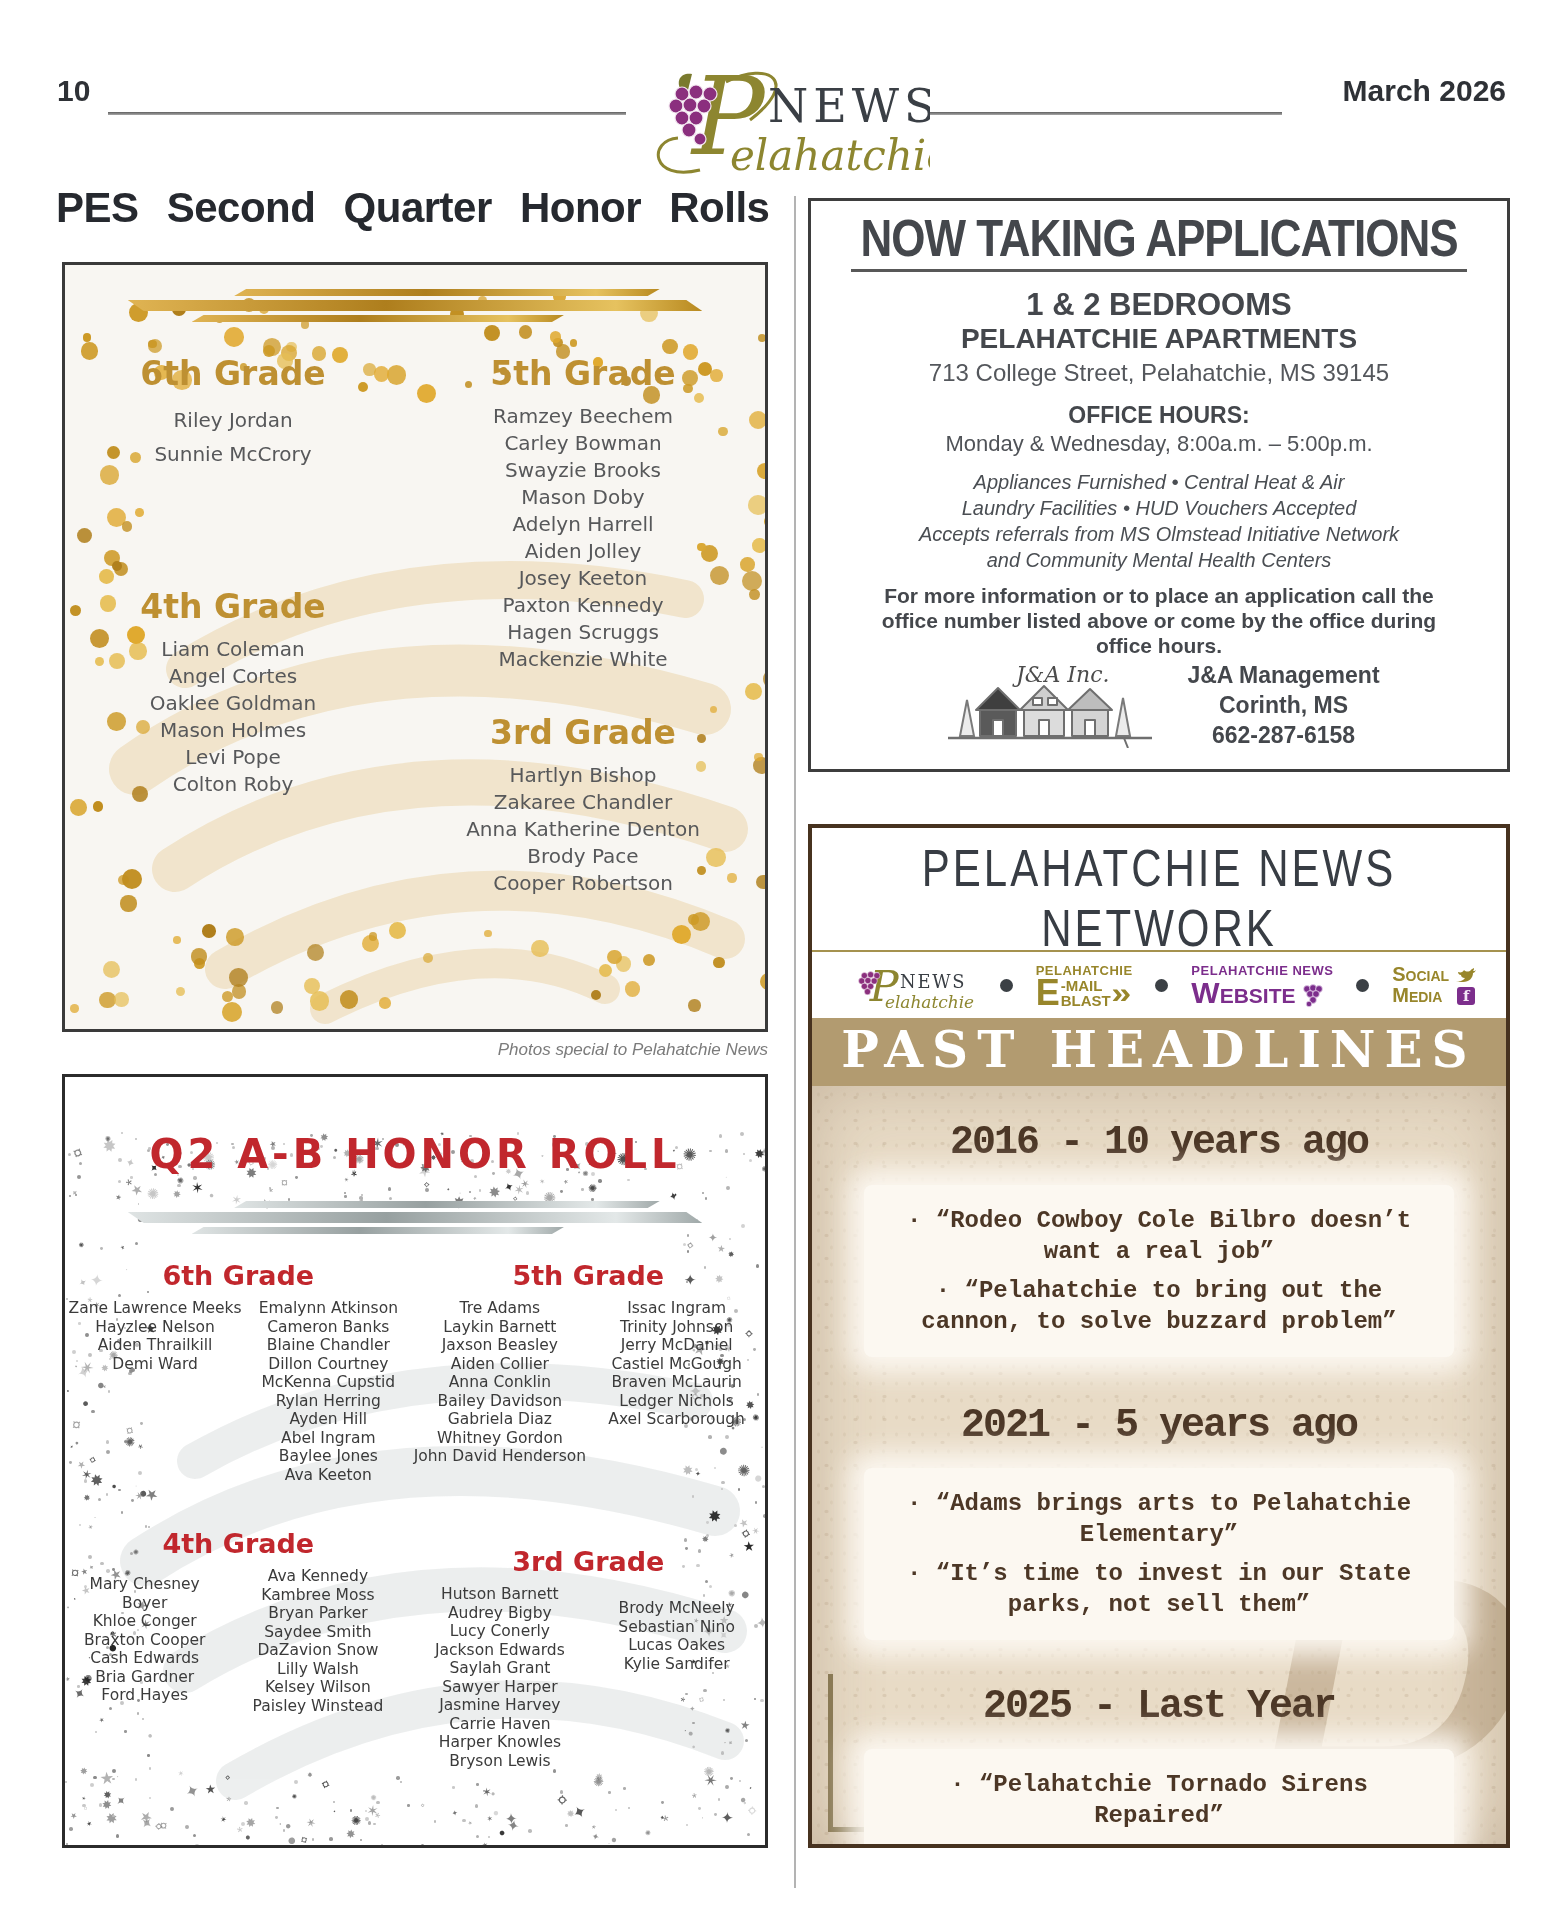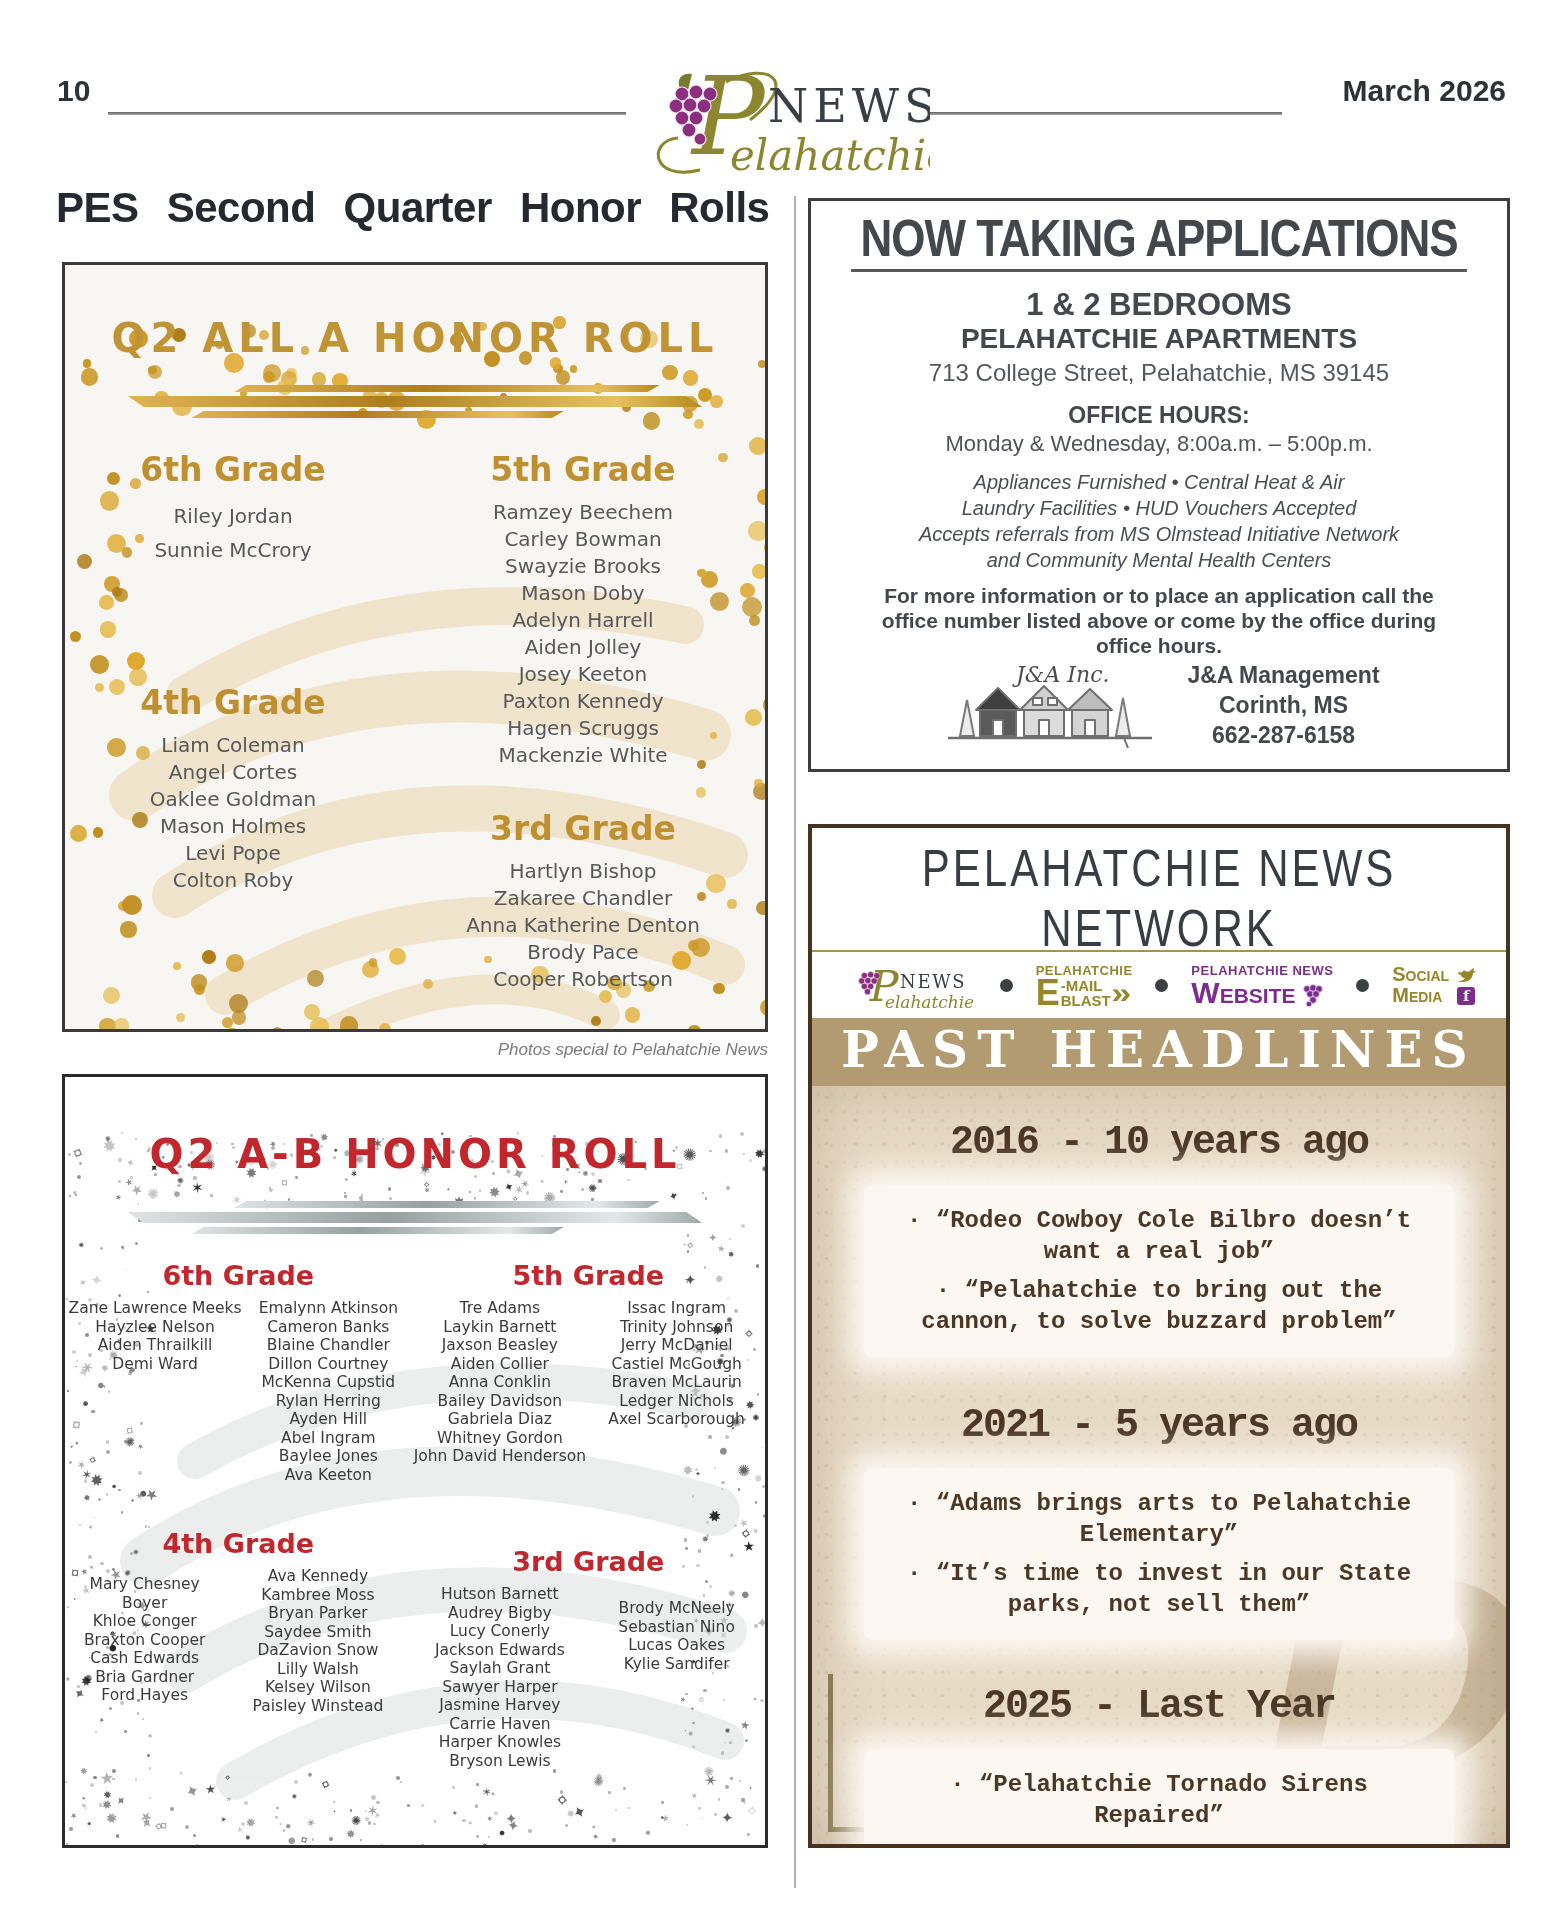--- a/index.html
+++ b/index.html
@@ -301,21 +301,20 @@
         <span class="cf" style="left: 631.645px; top: 445.375px; width: 8.8663px; height: 8.8663px; border-radius: 50%; background: rgb(176, 127, 28); opacity: 0.88;"></span>
         <span class="cf" style="left: 675.105px; top: 268.439px; width: 14.5544px; height: 14.5544px; border-radius: 50%; background: rgb(217, 167, 51); opacity: 0.88;"></span>
         <span class="cf" style="left: 688.76px; top: 463.54px; width: 8.84969px; height: 8.84969px; border-radius: 50%; background: rgb(224, 169, 46); opacity: 0.72;"></span>
         <span class="cf" style="left: 677.475px; top: 282.026px; width: 19.9378px; height: 19.9378px; border-radius: 50%; background: rgb(193, 142, 31); opacity: 0.73;"></span>
         <span class="cf" style="left: 698.882px; top: 225.533px; width: 13.4982px; height: 13.4982px; border-radius: 50%; background: rgb(217, 167, 51); opacity: 0.98;"></span>
         <span class="cf" style="left: 629.287px; top: 104.395px; width: 10.0148px; height: 10.0148px; border-radius: 50%; background: rgb(230, 190, 85); opacity: 0.88;"></span>
         <span class="cf" style="left: 623.173px; top: 625.038px; width: 10.8158px; height: 10.8158px; border-radius: 50%; background: rgb(205, 154, 38); opacity: 0.87;"></span>
         <span class="cf" style="left: 632.233px; top: 253.7px; width: 8.61058px; height: 8.61058px; border-radius: 50%; background: rgb(217, 167, 51); opacity: 0.98;"></span>
       </div>
     <div class="roll-content">
-      <div class="alla-title">Q2 ALL A HONOR ROLL</div>
       <div class="divider3 gold">
         <div class="bar b1"></div>
           <div class="bar b2"></div>
           <div class="bar b3"></div>
       </div>
       <div class="alla-grid">
         <div>
           <section>
             <div class="grade-label">6th Grade</div>
             <div class="names names--loose">

